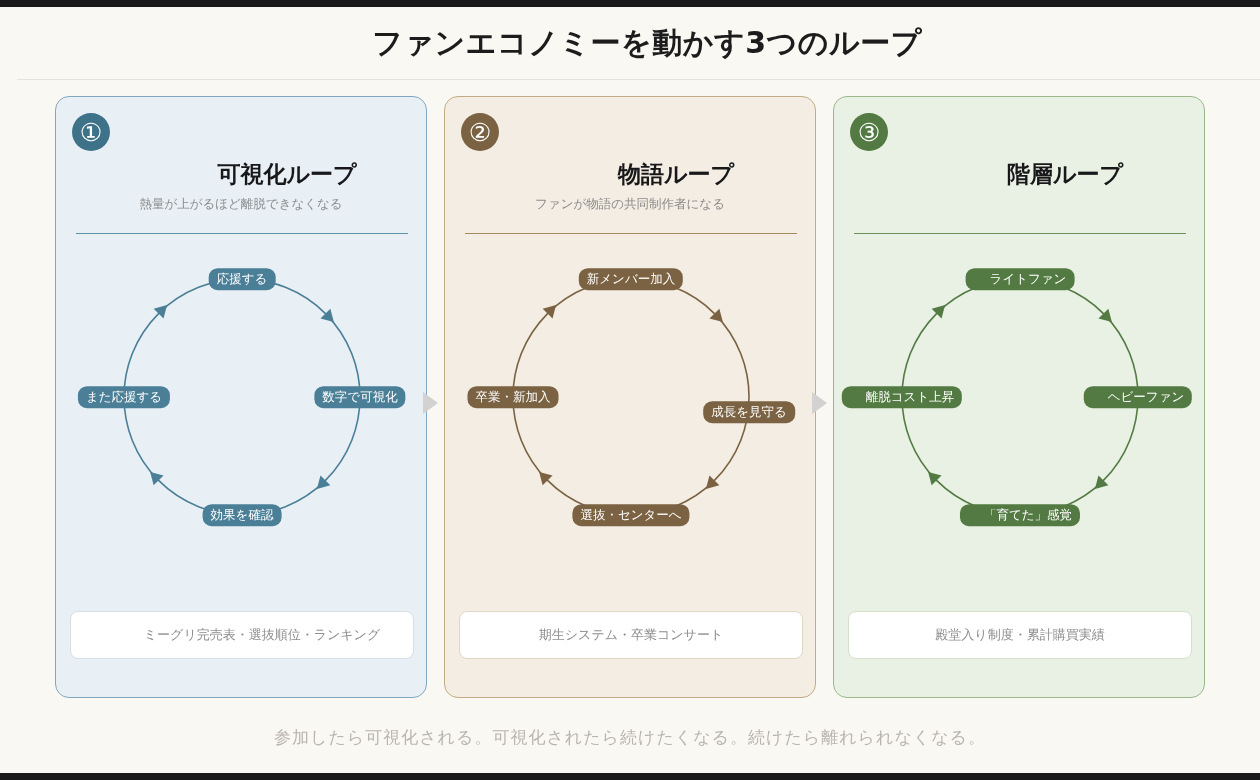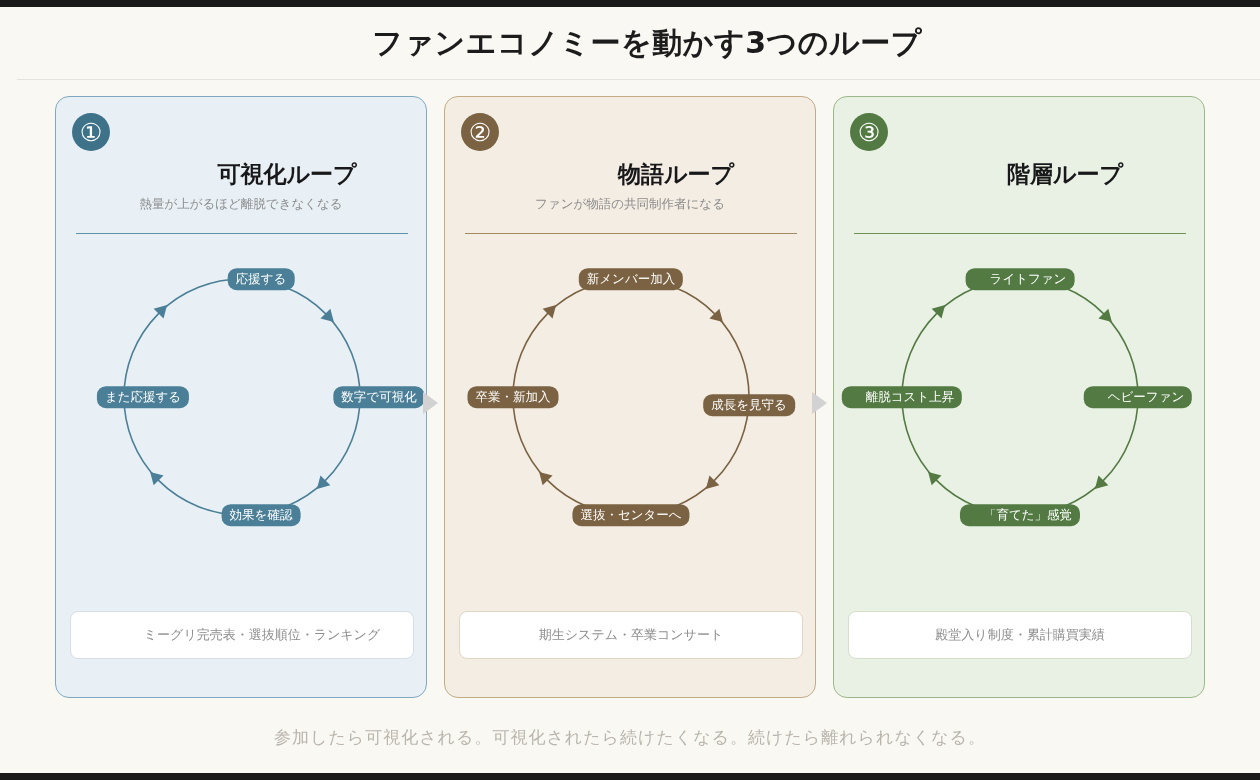--- a/index.html
+++ b/index.html
@@ -66,21 +66,21 @@
   .loop{
     position:absolute;top:160px;left:0;width:372px;height:290px;
   }
   .loop svg{display:block;width:372px;height:290px;}
   .node{
     position:absolute;transform:translate(-50%,-50%);
     padding:3px 8px;border-radius:9px;white-space:nowrap;
     color:#ffffff;font-size:12.5px;line-height:1.25;
     font-family:"DejaVu Sans","Liberation Sans",sans-serif;
   }
-  .p1 .node{background:#4a7f97;margin-left:19px;}
+  .p1 .node{background:#4a7f97;}
   .p2 .node{background:#7a6242;}
   .p3 .node{background:#527a42;padding-left:24px;}
 
   .tagbox{
     position:absolute;bottom:38px;left:14px;width:344px;height:48px;
     box-sizing:border-box;background:#ffffff;border:1px solid #dcdcdc;
     border-radius:8px;display:flex;align-items:center;justify-content:center;
     font-size:13px;color:#8d8d8d;
     font-family:"DejaVu Sans","Liberation Sans",sans-serif;
   }
@@ -141,21 +141,21 @@
     <div class="panel-rule"></div>
     <div class="loop">
       <svg viewBox="0 0 372 290" xmlns="http://www.w3.org/2000/svg">
         <circle cx="186" cy="140" r="118" fill="none" stroke="#7a6242" stroke-width="1.6"></circle>
         <polygon points="0,-7 12,0 0,7" fill="#7a6242" transform="translate(269.4,56.6) rotate(45)"></polygon>
         <polygon points="0,-7 12,0 0,7" fill="#7a6242" transform="translate(269.4,223.4) rotate(135)"></polygon>
         <polygon points="0,-7 12,0 0,7" fill="#7a6242" transform="translate(102.6,223.4) rotate(225)"></polygon>
         <polygon points="0,-7 12,0 0,7" fill="#7a6242" transform="translate(102.6,56.6) rotate(315)"></polygon>
       </svg>
       <div class="node" style="left:186px;top:22px;">新メンバー加入</div>
-      <div class="node" style="left:304px;top:148px;">成長を見守る</div>
+      <div class="node" style="left:304px;top:155px;">成長を見守る</div>
       <div class="node" style="left:186px;top:258px;">選抜・センターへ</div>
       <div class="node" style="left:68px;top:140px;">卒業・新加入</div>
     </div>
     <div class="tagbox">期生システム・卒業コンサート</div>
   </div>
 
   <div class="panel p3">
     <div class="badge">③</div>
     <div class="panel-title">階層ループ</div>
     <div class="panel-rule"></div>

